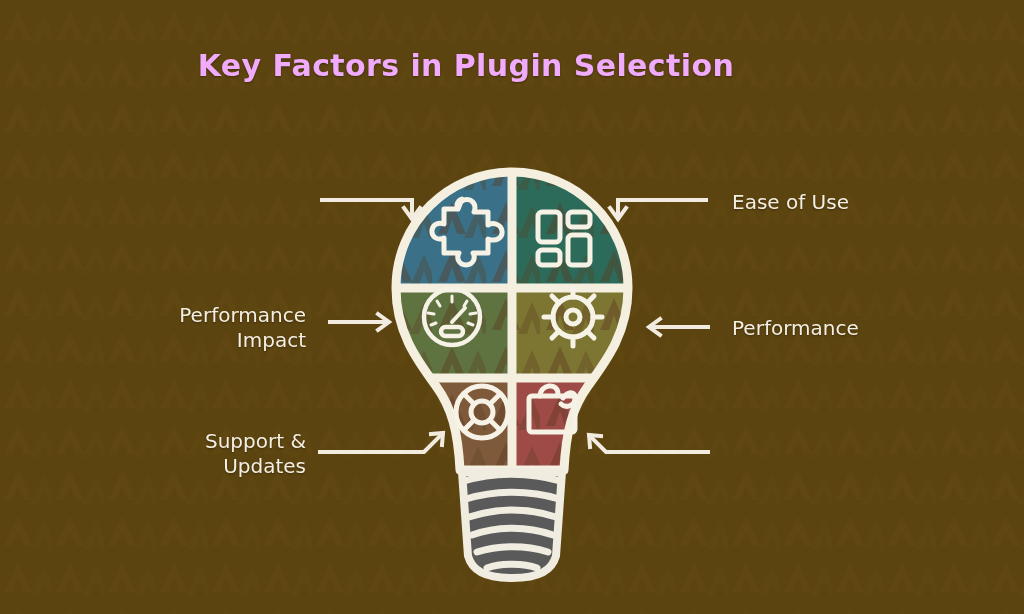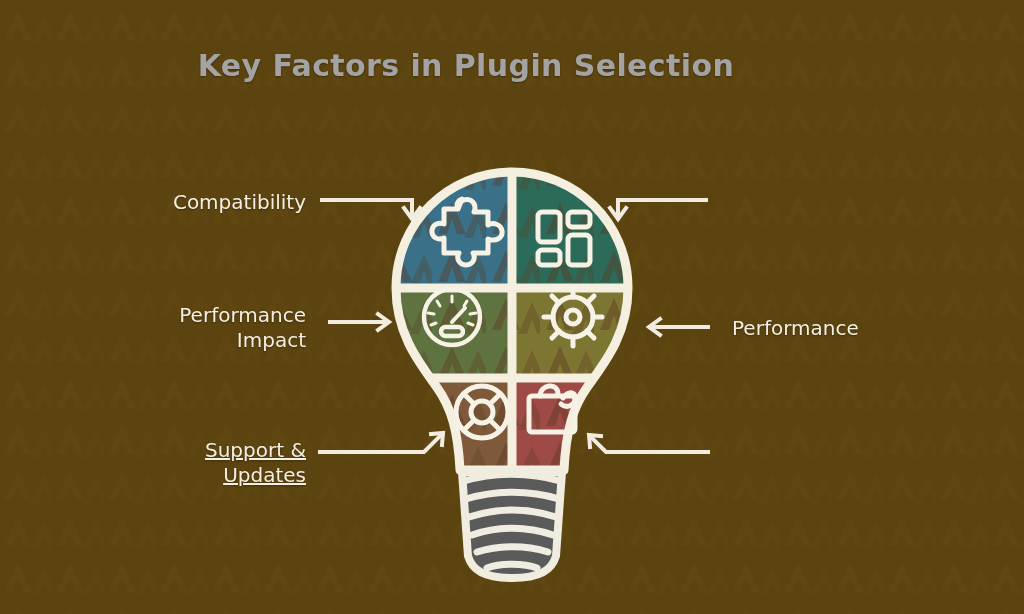--- a/index.html
+++ b/index.html
@@ -38,40 +38,40 @@
   #title {
     position: absolute;
     top: 48px;
     left: 0;
     width: 932px;
     text-align: center;
     font-family: "DejaVu Sans", sans-serif;
     font-size: 30px;
     font-weight: bold;
     letter-spacing: .4px;
-    color: #a3a3a3;
+    color: #f0abfc;
     text-shadow: 0 1px 2px rgba(0,0,0,.35);
   }
 
   
   .label {
     position: absolute;
     font-family: "DejaVu Sans", sans-serif;
     font-size: 20px;
     color: #f4efe2;
     line-height: 1.25;
     white-space: pre-line;
     text-shadow: 0 1px 2px rgba(0,0,0,.35);
   }
   .label.left  { text-align: right; }
   .label.right { text-align: left; }
 
   #label-compatibility { left: 40px;  top: 190px; width: 266px; }
   #label-performance   { left: 40px;  top: 303px; width: 266px; }
-  #label-support       { left: 40px;  top: 438px; width: 266px; text-decoration: underline; }
+  #label-support       { left: 40px;  top: 429px; width: 266px; }
 
   #label-ease        { left: 732px; top: 190px; width: 260px; }
   #label-integration { left: 732px; top: 316px; width: 260px; }
   #label-pricing     { left: 732px; top: 443px; width: 260px; }
 
   
   #bulb-art, #arrow-art {
     position: absolute;
     inset: 0;
     width: 1024px;
@@ -253,22 +253,22 @@
       <path d="M320 452 L424 452 L442 434"></path>
       <path d="M431 434 L443 433 L442 445"></path>
     </g>
 
     <g>
       <path d="M708 452 L606 452 L590 436"></path>
       <path d="M590 447 L589 435 L601 436"></path>
     </g>
   </svg>
 
-  <div class="label left" id="label-compatibility">Compatibility</div>
-
+
+  <div class="label right" id="label-ease">Ease of Use</div>
 
   <div class="label left" id="label-performance">Performance
 Impact</div>
 
   <div class="label right" id="label-integration">Performance</div>
 
   <div class="label left" id="label-support">Support &amp;
 Updates</div>
 
 

